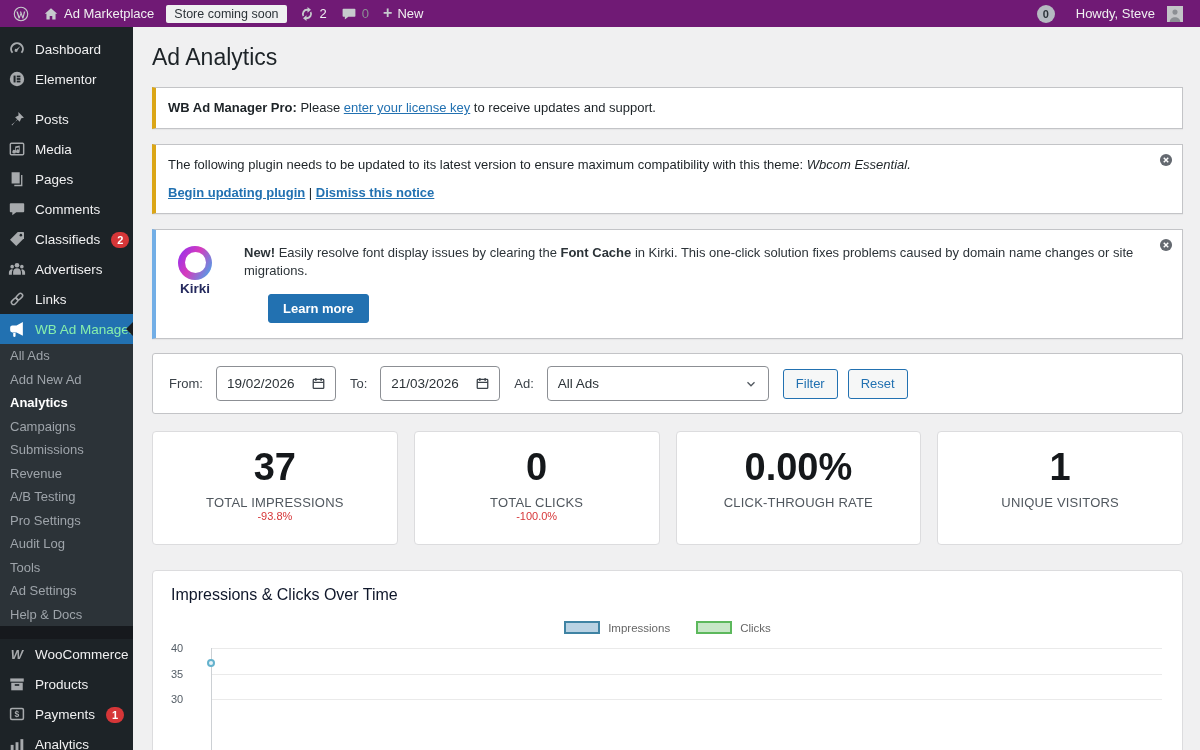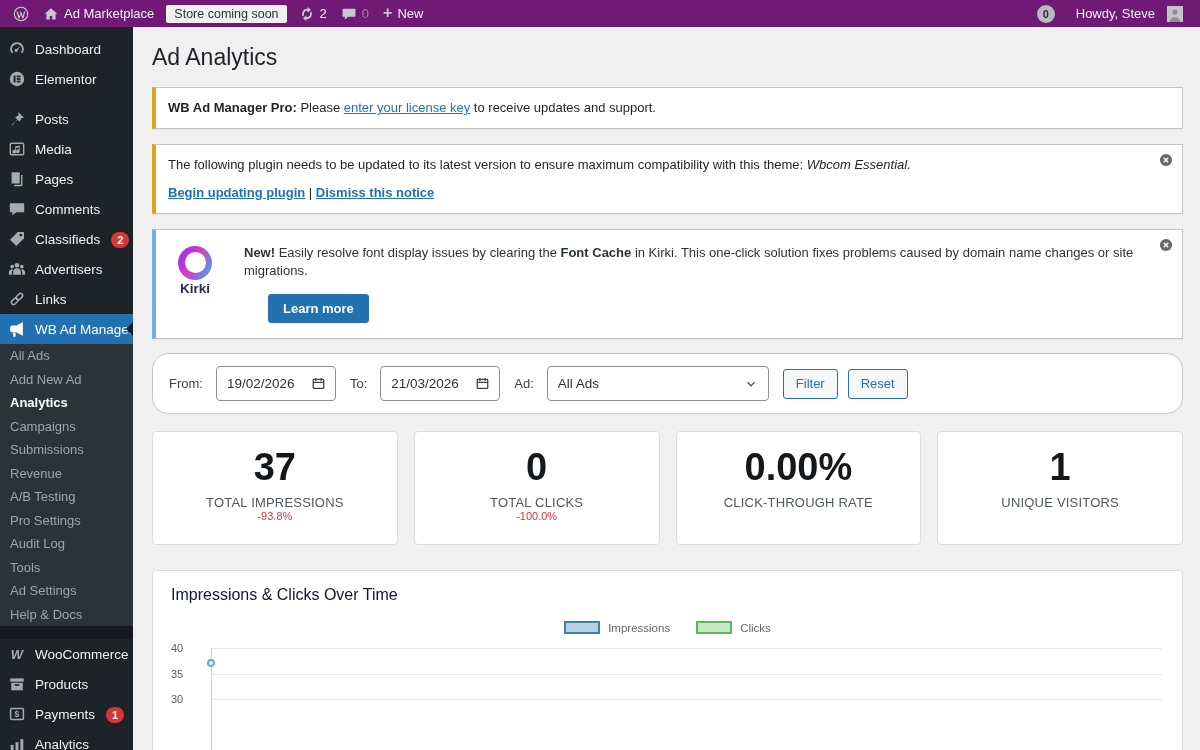--- a/index.html
+++ b/index.html
@@ -33,21 +33,21 @@
   .main { display:flex; height:723px; }
 
   
   .sidebar { width:133px; min-width:133px; background:#1d2327; color:#f0f0f1; padding-top:7px; font-size:13.5px; }
   .sidebar ul { list-style:none; margin:0; padding:0; }
   .menu-item { display:flex; align-items:flex-end; gap:9px; padding:6px 6px 6px 8px; cursor:pointer; position:relative; line-height:17px; }
   .menu-icon { width:18px; height:18px; color:#a7aaad; flex:none; display:inline-flex; align-items:center; justify-content:center; }
   .menu-icon svg { width:18px; height:18px; }
   .menu-icon.text-icon { font-weight:900; font-style:italic; font-size:13px; }
   .menu-label { white-space:nowrap; }
-  .menu-item.active { background:#2271b1; color:#ffffff; }
+  .menu-item.active { background:#2271b1; color:#86efac; }
   .menu-item.active .menu-icon { color:#fff; }
   .active-arrow { position:absolute; right:0; top:50%; transform:translateY(-50%); width:0; height:0;
     border-top:7px solid transparent; border-bottom:7px solid transparent; border-right:7px solid #191d21; }
   .menu-sep { height:10px; }
   .submenu { background:#2c3338; padding:6px 0 9px; }
   .sub-item { padding:5px 10px; font-size:13px; color:#9ea4aa; cursor:pointer; line-height:13.5px; }
   .sub-item.active { color:#fff; font-weight:700; }
   .wc-sep { height:13px; background:#16191d; }
   .bottom-menu { padding-top:6px; }
   .red-badge { background:#d63638; color:#fff; border-radius:9px; font-size:11px; font-weight:600; padding:1px 6px; margin-left:2px; line-height:14px; }
@@ -70,21 +70,21 @@
     background:linear-gradient(120deg,#8b2ff5,#d63bbd 45%,#35b4f0);
     display:flex; align-items:center; justify-content:center; }
   .ring::after { content:""; width:21px; height:21px; background:#fff; border-radius:50%; }
   .kirki-word { font-weight:700; color:#252a5e; font-size:13.5px; margin-top:1px; }
   .kirki-body h3 { margin:3px 0 12px; font-size:15px; font-weight:700; color:#1d2327; }
   .kirki-body p { margin:0 0 13px; font-size:13px; color:#2c3338; line-height:1.45; }
   .btn-primary { background:#2271b1; color:#fff; border:1px solid #2271b1; border-radius:3px;
     padding:6px 14px; font-size:13px; font-weight:600; cursor:pointer; font-family:inherit;margin-left:24px; }
 
   .card { background:#fff; border:1px solid #c3c4c7; border-radius:3px; }
-  .filter-bar { margin-top:14px; display:flex; align-items:center; padding:12px 16px; gap:10px;border-radius:16px; }
+  .filter-bar { margin-top:14px; display:flex; align-items:center; padding:12px 16px; gap:10px; }
   .flabel { font-size:13px; color:#3c434a; margin:0 3px 0 4px; }
   .date-input { width:120px; height:35px; border:1px solid #8c8f94; border-radius:4px; background:#fff;
     display:flex; align-items:center; justify-content:space-between; padding:0 9px 0 10px; font-size:13.5px; color:#2c3338; cursor:pointer; }
   .cal { display:inline-flex; width:15px; height:15px; color:#3c434a; }
   .cal svg { width:15px; height:15px; }
   .ad-select { width:222px; height:35px; border:1px solid #8c8f94; border-radius:4px; background:#fff;
     display:flex; align-items:center; justify-content:space-between; padding:0 10px; font-size:13.5px; color:#2c3338; cursor:pointer; }
   .chev { display:inline-flex; width:14px; height:14px; color:#50575e; }
   .chev svg { width:14px; height:14px; }
   .btn-outline { height:30px; padding:0 12px; border:1px solid #2271b1; border-radius:3px;

